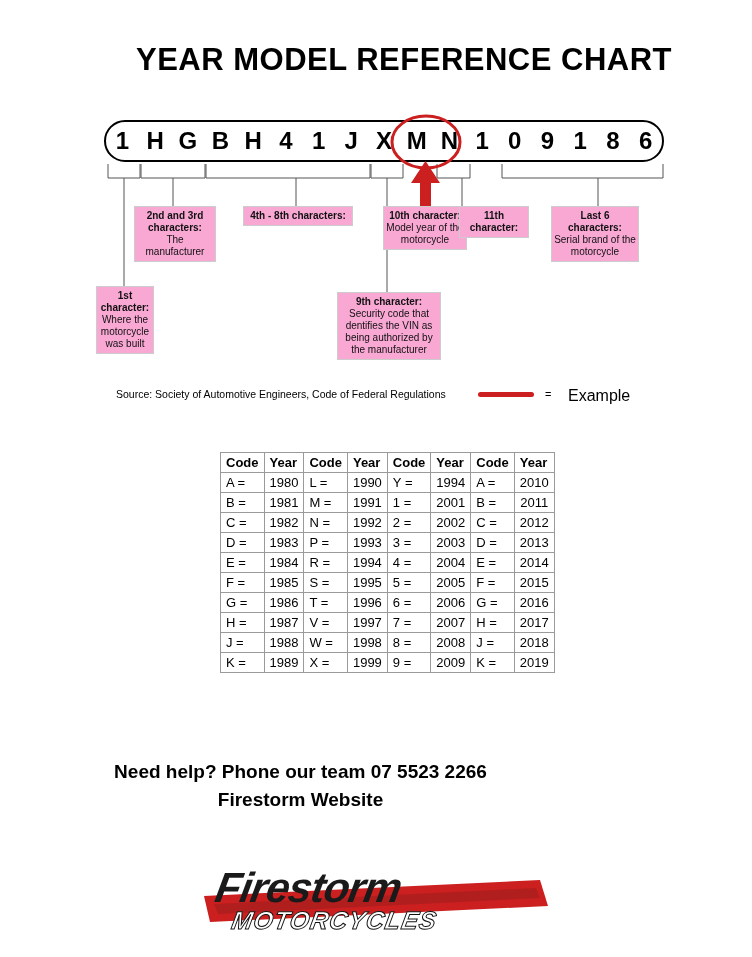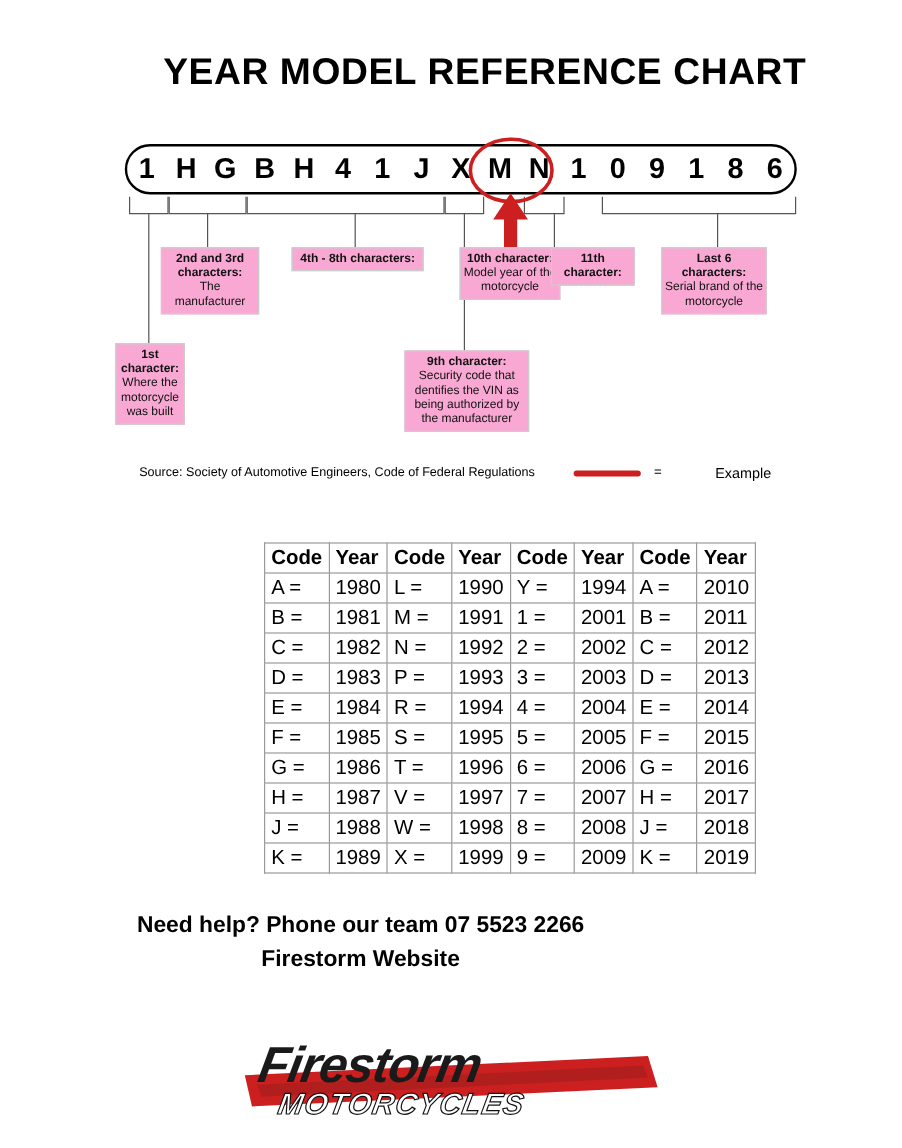--- a/index.html
+++ b/index.html
@@ -85,47 +85,47 @@
   }
   .ex-equals {
     position: absolute;
     top: 388px;
     left: 545px;
     font-size: 11px;
   }
   .ex-label {
     position: absolute;
     top: 387px;
-    left: 596px;
-    font-size: 12px;
+    left: 568px;
+    font-size: 16px;
     text-align: center;
   }
 
   
   .year-table {
     position: absolute;
     top: 452px;
     left: 220px;
     border-collapse: collapse;
-    font-size: 17px;
+    font-size: 13px;
     background: #fff;
   }
   .year-table th, .year-table td {
     border: 1px solid #9a9a9a;
     padding: 2px 5px;
     height: 18px;
     box-sizing: border-box;
     text-align: left;
     white-space: nowrap;
   }
   .year-table th {
     font-weight: bold;
     background: #fff;
   }
-  .year-table td.year { text-align: left; }
+  .year-table td.year { text-align: center; }
 
   
   .footer-text {
     position: absolute;
     top: 758px;
     left: 0;
     width: 601px;
     text-align: center;
     font-size: 19px;
     font-weight: bold;

